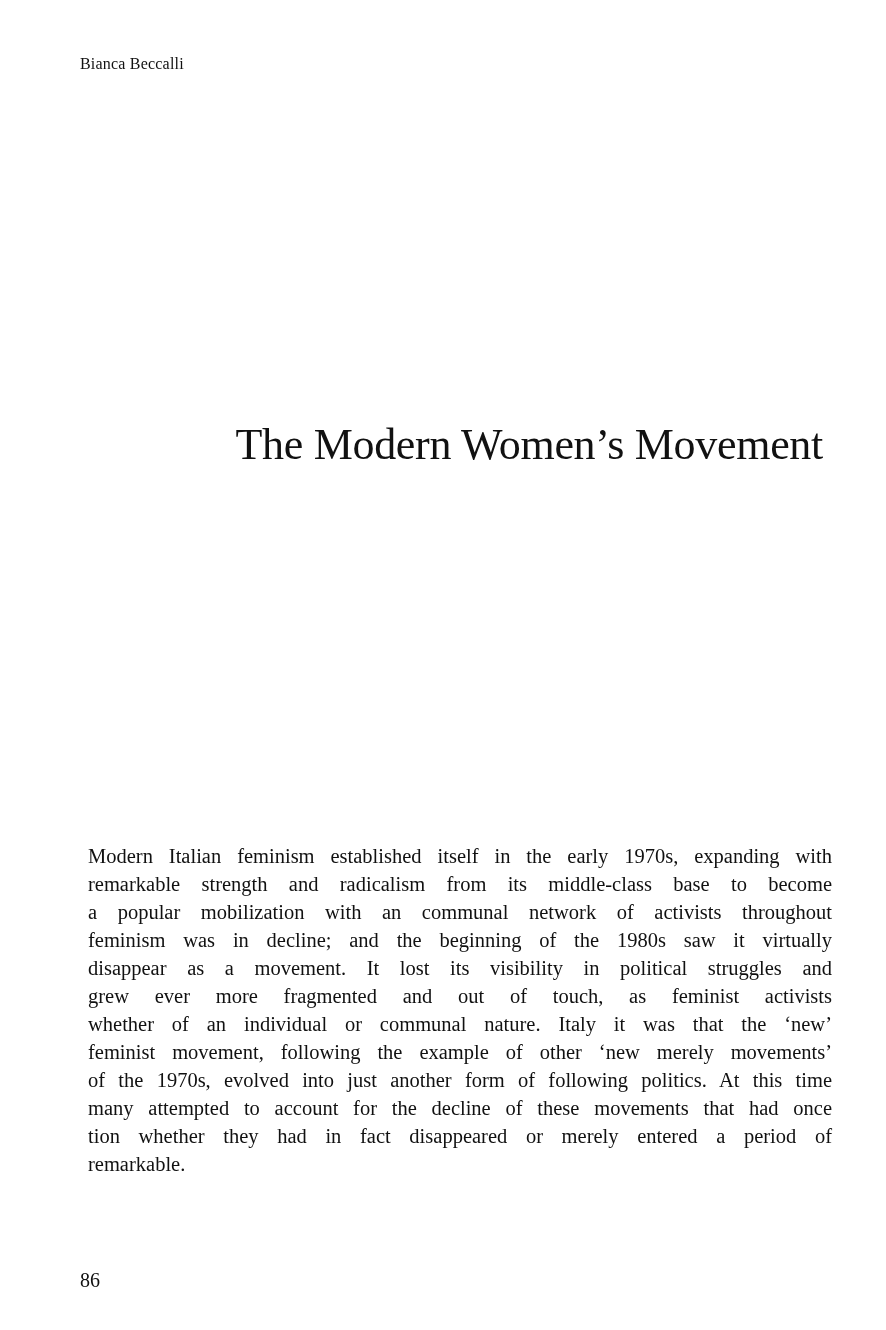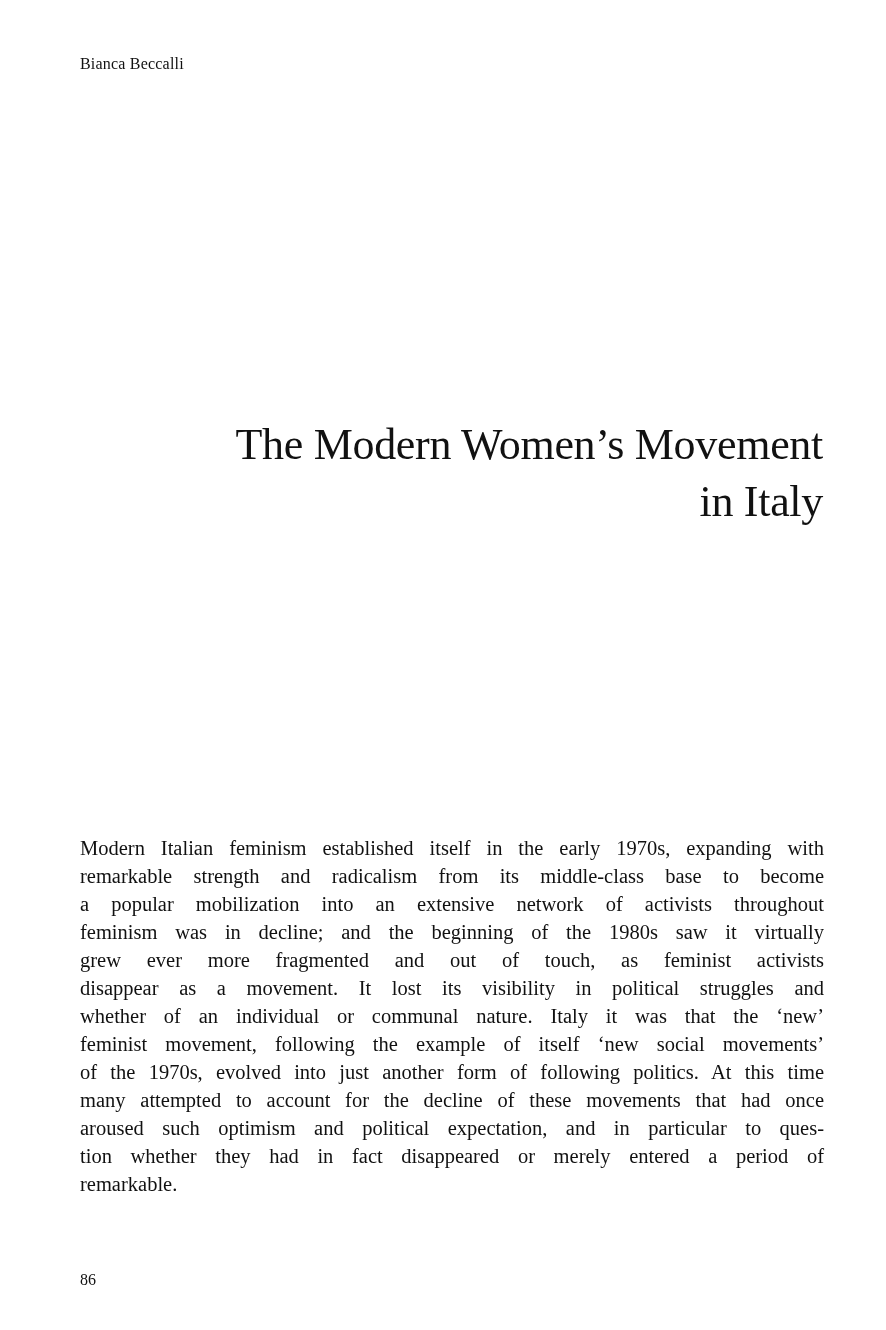--- a/index.html
+++ b/index.html
@@ -34,62 +34,60 @@
     font-weight: normal;
     margin: 0;
     letter-spacing: -0.3px;
   }
   .title span { display: block; }
   .body-text {
     position: absolute;
     left: 80px;
     top: 834px;
     width: 744px;
-    margin: 0;
+    margin: 8px;
   }
   .body-line {
     display: block;
     font-size: 20.5px;
     line-height: 28px;
     height: 28px;
     text-align: justify;
     text-align-last: justify;
     white-space: nowrap;
     overflow: visible;
   }
   .body-line.last {
     text-align-last: left;
   }
   .folio {
     position: absolute;
     left: 80px;
     top: 1270px;
-    font-size: 16px;
+    font-size: 20px;
     line-height: 20px;
   }
 </style>
 </head>
 <body>
 
 <div class="running-head">Bianca Beccalli</div>
 
 <h1 class="title">
   <span>The Modern Women’s Movement</span>
-  <span>in Italy</span>
 </h1>
 
 <div class="body-text">
   <span class="body-line">Modern Italian feminism established itself in the early 1970s, expanding with</span>
   <span class="body-line">remarkable strength and radicalism from its middle-class base to become</span>
-  <span class="body-line">a popular mobilization into an extensive network of activists throughout</span>
+  <span class="body-line">a popular mobilization with an communal network of activists throughout</span>
   <span class="body-line">feminism was in decline; and the beginning of the 1980s saw it virtually</span>
+  <span class="body-line">disappear as a movement. It lost its visibility in political struggles and</span>
   <span class="body-line">grew ever more fragmented and out of touch, as feminist activists</span>
-  <span class="body-line">disappear as a movement. It lost its visibility in political struggles and</span>
   <span class="body-line">whether of an individual or communal nature. Italy it was that the ‘new’</span>
-  <span class="body-line">feminist movement, following the example of itself ‘new social movements’</span>
+  <span class="body-line">feminist movement, following the example of other ‘new merely movements’</span>
   <span class="body-line">of the 1970s, evolved into just another form of following politics. At this time</span>
   <span class="body-line">many attempted to account for the decline of these movements that had once</span>
-  <span class="body-line">aroused such optimism and political expectation, and in particular to ques-</span>
   <span class="body-line">tion whether they had in fact disappeared or merely entered a period of</span>
   <span class="body-line last">remarkable.</span>
 </div>
 
 <div class="folio">86</div>
 
 </body></html>

